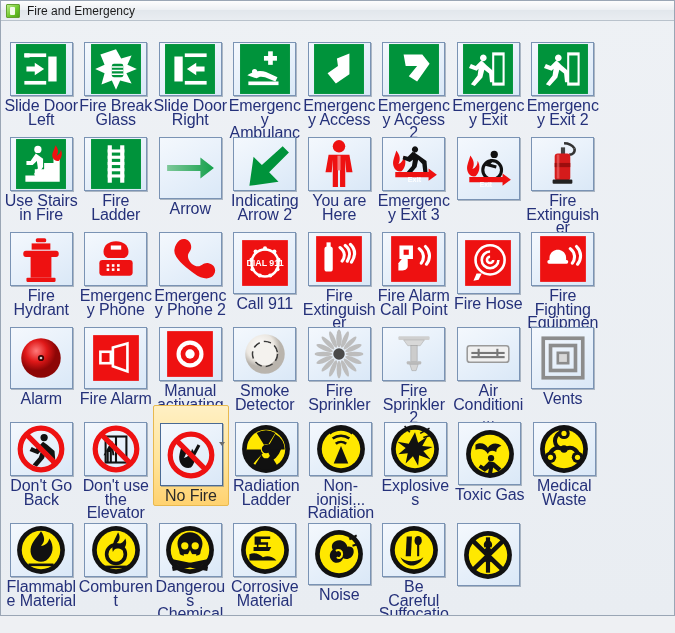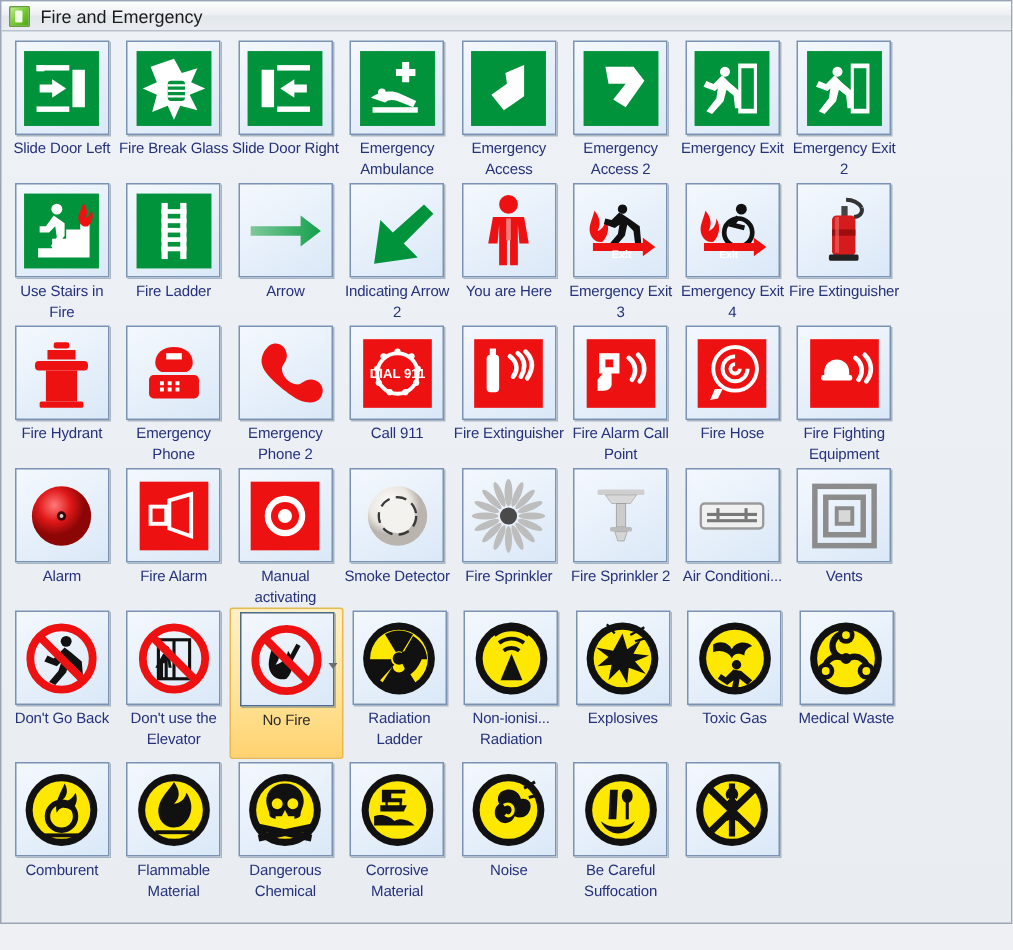--- a/index.html
+++ b/index.html
@@ -66,25 +66,25 @@
     position: relative;
   }
   .cell.r5 { height: 101px; }
   .thumb {
     width: 63px; height: 63px;
     background: linear-gradient(150deg,#f4f8fd 0%, #eaf2fb 40%, #dae8f7 100%);
     border: 1px solid #7a93b4;
     box-shadow: 1px 1px 0 rgba(90,110,135,.45);
     display: flex; align-items: center; justify-content: center;
     box-sizing: border-box;
-    margin-top: 2px;
+    margin-top: 17px;
   }
   .label {
     margin-top: 3px;
-    font-size: 10px;
+    font-size: 16px;
     line-height: 13.5px;
     color: #25317a;
     text-align: center;
     width: 74px;
     word-wrap: break-word;
     letter-spacing: -0.1px;
   }
   
   .cell.selected {
     background: linear-gradient(180deg,#fff0c4 0%, #ffe49a 55%, #ffd270 100%);
@@ -278,21 +278,20 @@
         <div class="thumb">
           <svg width="52" height="52" viewBox="0 0 100 100">
             <path d="M16 24c8 10 8 18 4 26 6-2 10-8 10-16 6 10 4 22-4 30-10 2-18-8-16-20 2-8 5-16 6-20z" fill="#ee1111"></path>
             <circle cx="62" cy="22" r="7" fill="#111111"></circle>
             <circle cx="58" cy="52" r="18" fill="none" stroke="#111111" stroke-width="6"></circle>
             <path d="M58 32 L50 42 L66 46" stroke="#111111" stroke-width="6" fill="none"></path>
             <path d="M14 74 L78 74 L78 66 L94 80 L78 94 L78 86 L14 86 Z" fill="#ee1111" transform="translate(0,-6) scale(1,0.85) translate(0,10)"></path>
             <text x="34" y="84" font-family="Liberation Sans, sans-serif" font-size="13" font-weight="bold" fill="#ffffff">Exit</text>
           </svg>
         </div>
-        <div class="label">Emergency Exit 4</div>
       </div>
       <div class="cell">
         <div class="thumb">
           <svg width="52" height="52" viewBox="0 0 100 100">
             <path d="M52 10c8 0 16 4 20 10" stroke="#333" stroke-width="5" fill="none"></path>
             <path d="M72 20c2 8-4 12-10 12" stroke="#333" stroke-width="5" fill="none"></path>
             <rect x="46" y="18" width="8" height="16" fill="#444"></rect>
             <rect x="34" y="30" width="30" height="52" rx="6" fill="#d51b1b"></rect>
             <rect x="34" y="48" width="30" height="8" fill="#9c0d0d"></rect>
             <rect x="30" y="80" width="38" height="8" rx="2" fill="#222"></rect>
@@ -634,37 +633,37 @@
             <circle cx="24" cy="66" r="5" fill="#ffe800"></circle>
           </svg>
         </div>
         <div class="label">Medical Waste</div>
       </div>
       <div class="cell r5">
         <div class="thumb">
           <svg width="52" height="52" viewBox="0 0 100 100">
             <circle cx="50" cy="50" r="46" fill="#111111"></circle>
             <circle cx="50" cy="50" r="37" fill="#ffe800"></circle>
+            <path d="M50 14c10 14 6 22 0 28 8 0 14-6 16-14 10 14 8 32-6 42-16 8-32-4-30-22 2-14 14-24 20-34z" fill="#111111"></path>
+            <rect x="26" y="76" width="48" height="5" fill="#111111"></rect>
+          </svg>
+        </div>
+        <div class="label">Flammable Material</div>
+      </div>
+      <div class="cell r5">
+        <div class="thumb">
+          <svg width="52" height="52" viewBox="0 0 100 100">
+            <circle cx="50" cy="50" r="46" fill="#111111"></circle>
+            <circle cx="50" cy="50" r="37" fill="#ffe800"></circle>
             <circle cx="50" cy="58" r="18" fill="none" stroke="#111111" stroke-width="7"></circle>
             <path d="M54 16c6 10 2 18-4 22 8 2 14-2 18-10 4 10 0 18-6 22-10-6-16-2-18 4-4-14 6-28 10-38z" fill="#111111"></path>
             <rect x="26" y="80" width="48" height="5" fill="#111111"></rect>
           </svg>
         </div>
         <div class="label">Comburent</div>
-      </div>
-      <div class="cell r5">
-        <div class="thumb">
-          <svg width="52" height="52" viewBox="0 0 100 100">
-            <circle cx="50" cy="50" r="46" fill="#111111"></circle>
-            <circle cx="50" cy="50" r="37" fill="#ffe800"></circle>
-            <path d="M50 14c10 14 6 22 0 28 8 0 14-6 16-14 10 14 8 32-6 42-16 8-32-4-30-22 2-14 14-24 20-34z" fill="#111111"></path>
-            <rect x="26" y="76" width="48" height="5" fill="#111111"></rect>
-          </svg>
-        </div>
-        <div class="label">Flammable Material</div>
       </div>
       <div class="cell r5">
         <div class="thumb">
           <svg width="52" height="52" viewBox="0 0 100 100">
             <circle cx="50" cy="50" r="46" fill="#111111"></circle>
             <circle cx="50" cy="50" r="37" fill="#ffe800"></circle>
             <path d="M50 16c14 0 24 10 24 22 0 8-4 12-4 18 0 4-6 6-20 6s-20-2-20-6c0-6-4-10-4-18 0-12 10-22 24-22z" fill="#111111"></path>
             <circle cx="40" cy="42" r="7" fill="#ffe800"></circle>
             <circle cx="60" cy="42" r="7" fill="#ffe800"></circle>
             <path d="M50 50l-5 10h10z" fill="#ffe800"></path>

